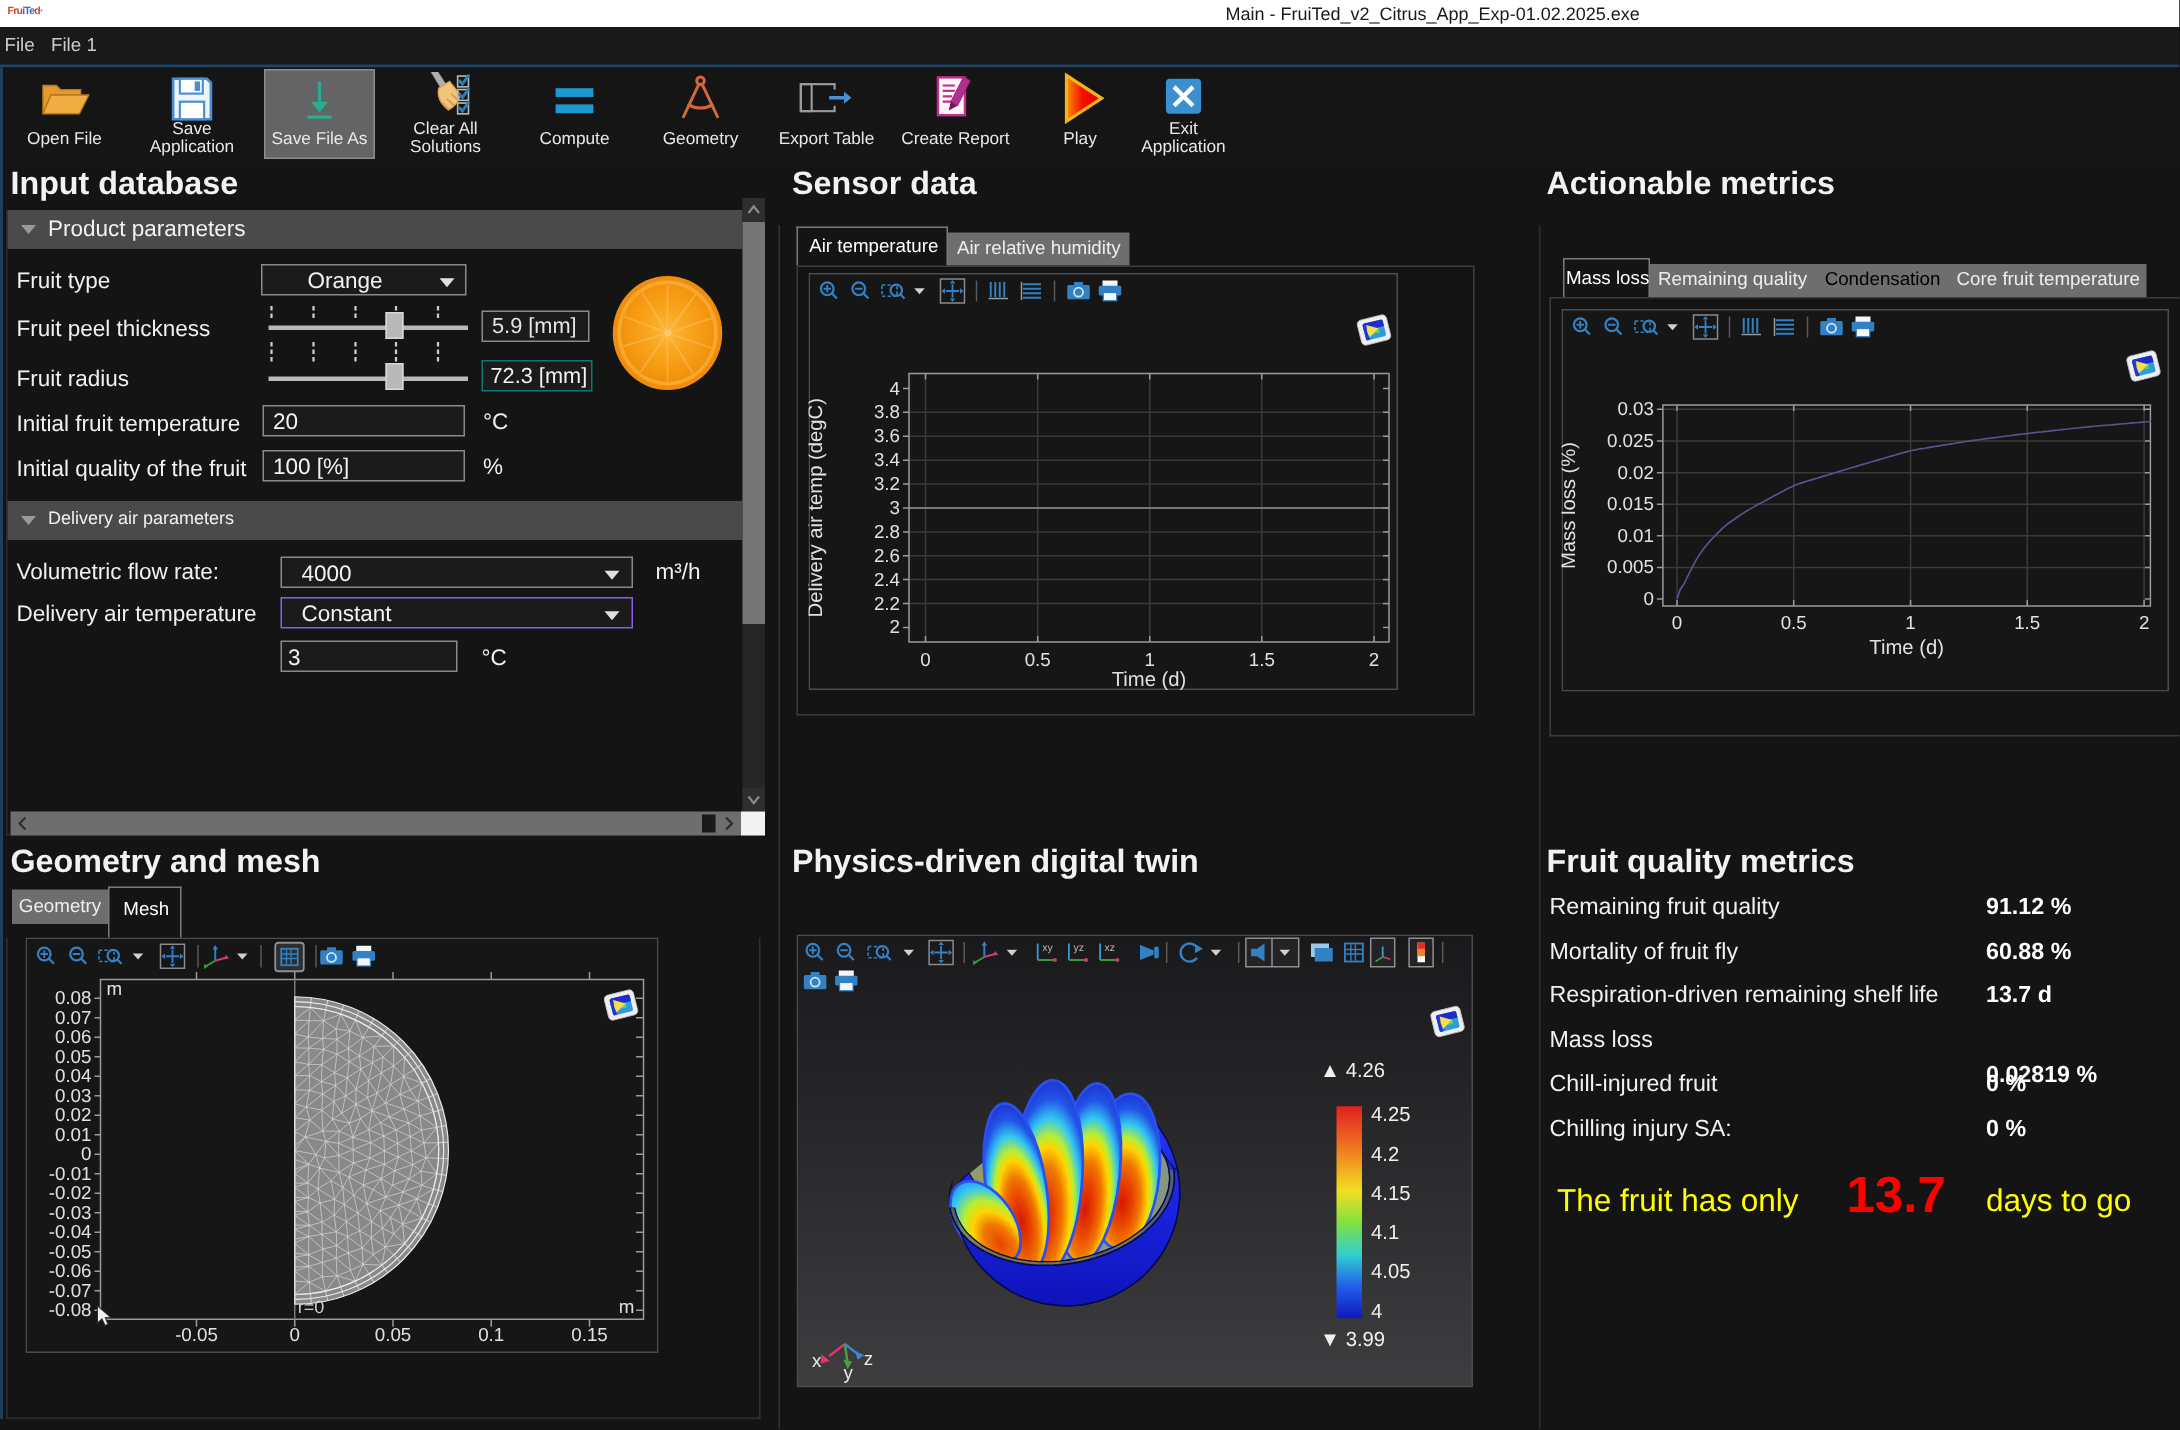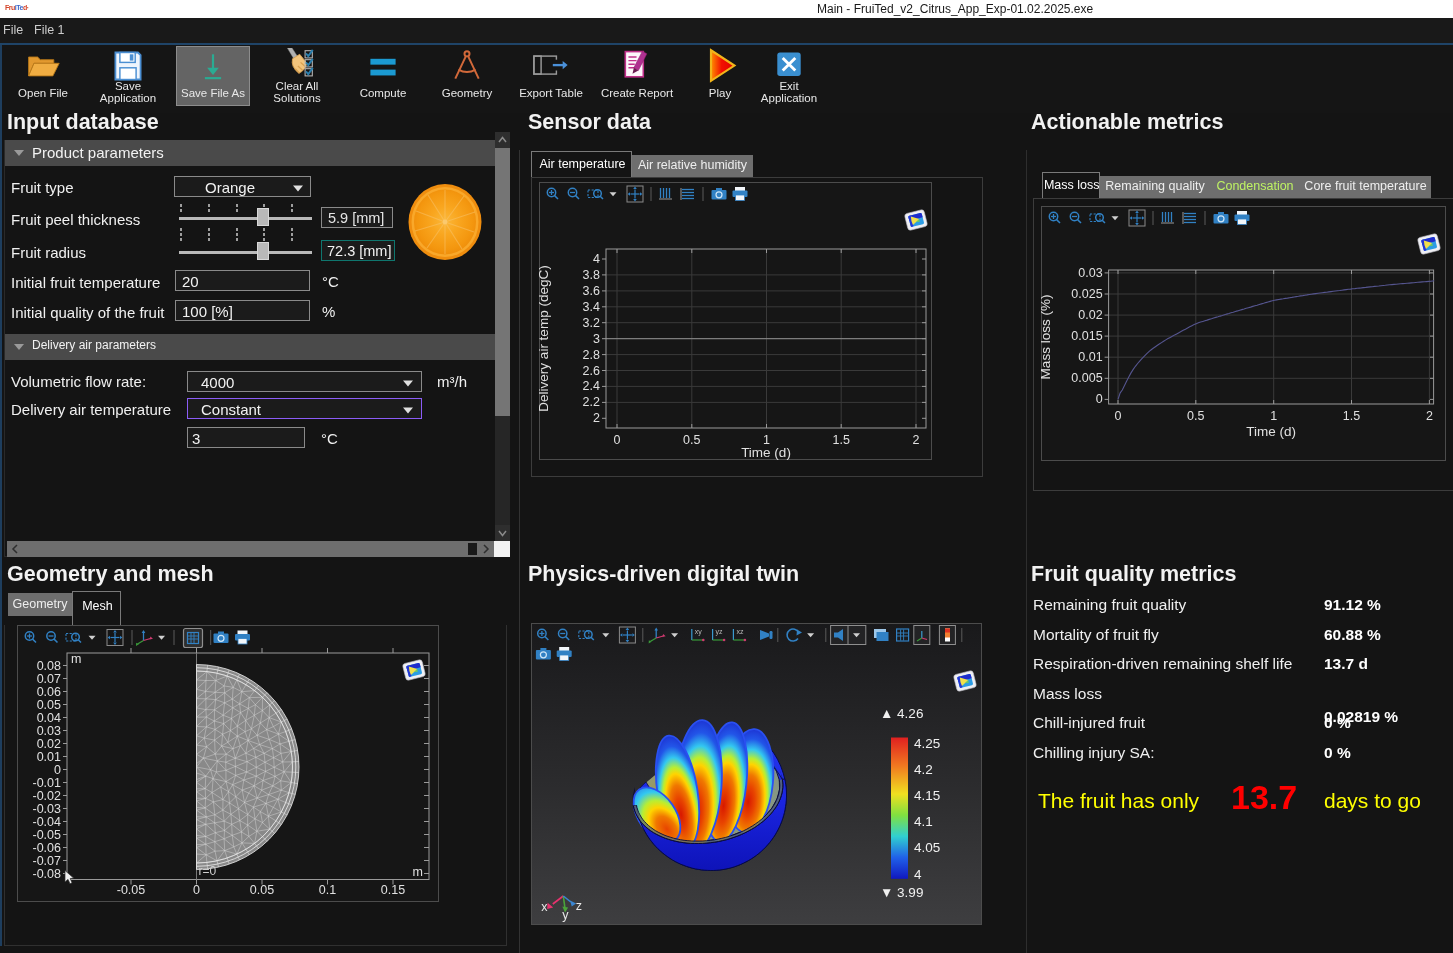--- a/index.html
+++ b/index.html
@@ -518,21 +518,21 @@
     </g>
 </svg>
 <div class="abs" style="left:1031px;top:110px;font-size:21.5px;font-weight:bold;color:#f2f2f2;">Actionable metrics</div>
 <div class="abs" style="left:1041.5px;top:172px;width:58.5px;height:26px;background:#141414;border:1px solid #7a7a7a;border-bottom:none;">
     <div class="abs" style="left:0;top:5px;width:58.5px;text-align:center;font-size:12.5px;color:#ffffff;">Mass loss</div>
   </div>
 <div class="abs" style="left:1100px;top:176px;width:110px;height:22px;background:#6e6e6e;">
     <div class="abs" style="left:0;top:3px;width:110px;text-align:center;font-size:12.5px;color:#eeeeee;">Remaining quality</div>
   </div>
 <div class="abs" style="left:1210px;top:176px;width:90px;height:22px;background:#6e6e6e;">
-    <div class="abs" style="left:0;top:3px;width:90px;text-align:center;font-size:12.5px;color:#bef264;">Condensation</div>
+    <div class="abs" style="left:0;top:3px;width:90px;text-align:center;font-size:12.5px;color:#000000;">Condensation</div>
   </div>
 <div class="abs" style="left:1300px;top:176px;width:131px;height:22px;background:#6e6e6e;">
     <div class="abs" style="left:0;top:3px;width:131px;text-align:center;font-size:12.5px;color:#eeeeee;">Core fruit temperature</div>
   </div>
 <div class="abs" style="left:1033px;top:198px;width:424px;height:293px;border:1px solid #3c3c3c;"></div>
 <svg class="abs" style="left:1041px;top:206px" width="405" height="255" viewBox="0 0 405 255">
 <rect x="0.5" y="0.5" width="404" height="254" fill="#161616" stroke="#4c4c4c"></rect>
 <g stroke="#3181c4" fill="none" stroke-width="1.5">
       <circle cx="12.5" cy="10.5" r="4.2"></circle>
       <line x1="15.6" y1="13.6" x2="19" y2="17"></line>

